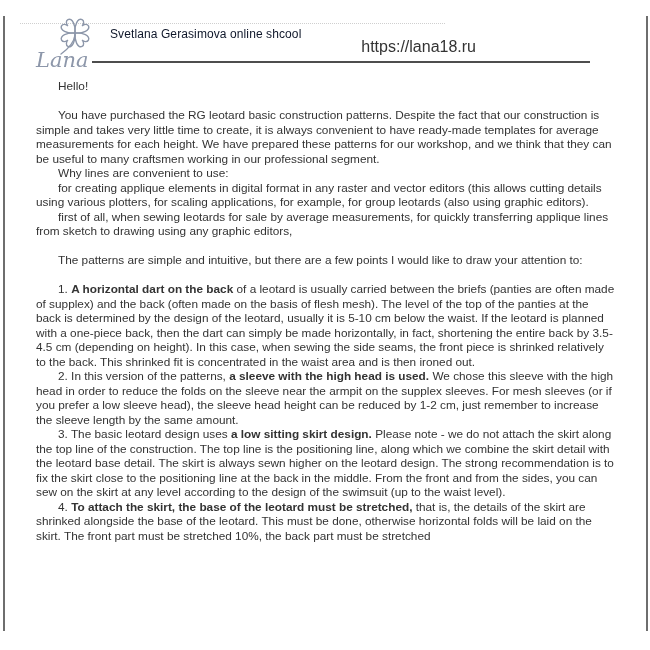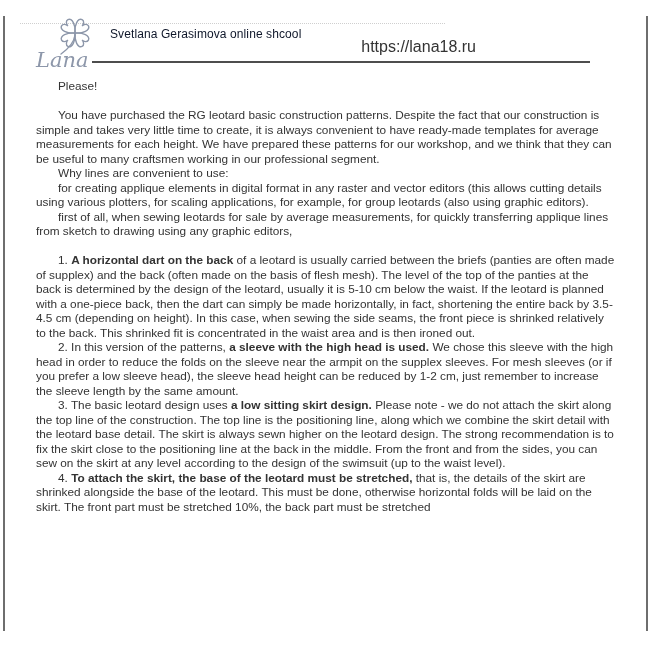--- a/index.html
+++ b/index.html
@@ -79,24 +79,25 @@
       </g>
       <text x="2" y="49" font-family="DejaVu Serif, serif" font-style="italic" font-size="21" fill="#8d97aa">Lana</text>
     </svg>
 
     <div class="school-name">Svetlana Gerasimova online shcool</div>
     <div class="site-url">https://lana18.ru</div>
     <div class="header-rule"></div>
   </div>
 
   <div class="letter">
-    <p>Please!</p>
+    <p>Hello!</p>
   <p class="sp"><span>You have purchased the RG leotard basic construction patterns. Despite the fact that our construction is simple and takes very little time to create, it is always convenient to have ready-made templates for average measurements for each height. We have prepared these patterns for our workshop, and we think that they can be useful to many craftsmen working in our professional segment.</span></p>
       <p><span>Why lines are convenient to use:</span></p>
       <p><span>for creating applique elements in digital format in any raster and vector editors (this allows cutting details using various plotters, for scaling applications, for example, for group leotards (also using graphic editors).</span></p>
       <p><span>first of all, when sewing leotards for sale by average measurements, for quickly transferring applique lines from sketch to drawing using any graphic editors,</span></p>
+      <p class="sp"><span>The patterns are simple and intuitive, but there are a few points I would like to draw your attention to:</span></p>
       <p class="sp"><span>1. </span><b>A horizontal dart on the back</b><span> of a leotard is usually carried between the briefs (panties are often made of supplex) and the back (often made on the basis of flesh mesh). The level of the top of the panties at the back is determined by the design of the leotard, usually it is 5-10 cm below the waist. If the leotard is planned with a one-piece back, then the dart can simply be made horizontally, in fact, shortening the entire back by 3.5-4.5 cm (depending on height). In this case, when sewing the side seams, the front piece is shrinked relatively to the back. This shrinked fit is concentrated in the waist area and is then ironed out.</span></p>
       <p><span>2. In this version of the patterns, </span><b>a sleeve with the high head is used.</b><span> We chose this sleeve with the high head in order to reduce the folds on the sleeve near the armpit on the supplex sleeves. For mesh sleeves (or if you prefer a low sleeve head), the sleeve head height can be reduced by 1-2 cm, just remember to increase the sleeve length by the same amount.</span></p>
       <p><span>3. The basic leotard design uses </span><b>a low sitting skirt design.</b><span> Please note - we do not attach the skirt along the top line of the construction. The top line is the positioning line, along which we combine the skirt detail with the leotard base detail. The skirt is always sewn higher on the leotard design. The strong recommendation is to fix the skirt close to the positioning line at the back in the middle. From the front and from the sides, you can sew on the skirt at any level according to the design of the swimsuit (up to the waist level).</span></p>
       <p><span>4. </span><b>To attach the skirt, the base of the leotard must be stretched,</b><span> that is, the details of the skirt are shrinked alongside the base of the leotard. This must be done, otherwise horizontal folds will be laid on the skirt. The front part must be stretched 10%, the back part must be stretched</span></p>
     </div>
 
 </div>
 
 </body></html>

